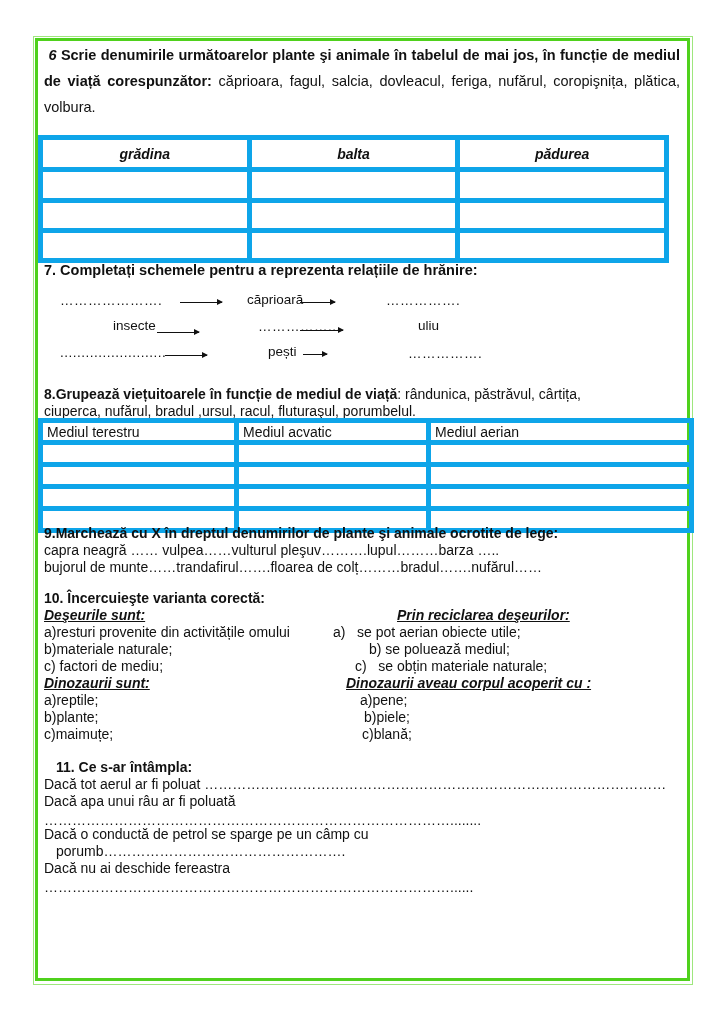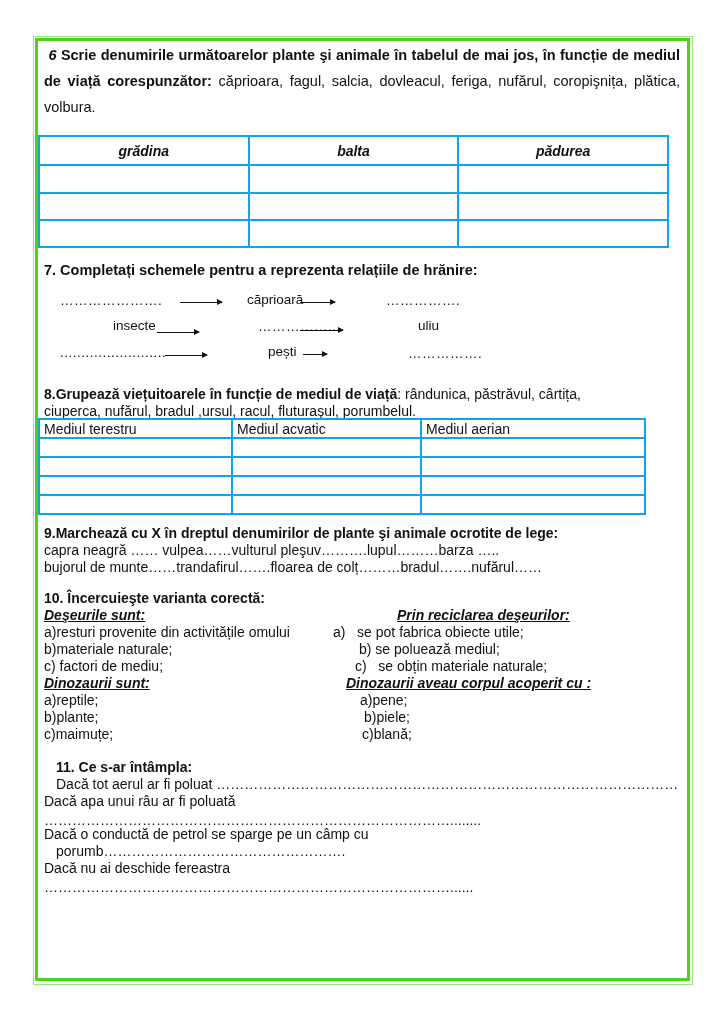--- a/index.html
+++ b/index.html
@@ -17,36 +17,36 @@
   }
   .abs { position: absolute; white-space: nowrap; }
   .b { font-weight: bold; }
   .bi { font-weight: bold; font-style: italic; }
   .u { text-decoration: underline; }
 
   
   .q6 { left: 44px; top: 42px; width: 636px; font-size: 14.5px; line-height: 26px; white-space: normal; text-align: justify; }
   .q6 .num { font-style: italic; font-weight: bold; }
   table { border-collapse: collapse; position: absolute; }
-  table td { border: 2px solid #0ea5e9; padding: 0; }
+  table td { border: 5px solid #0ea5e9; padding: 0; }
   .t6 { left: 38px; top: 135px; width: 631px; }
   .t6 td { height: 25px; width: 33.3%; }
   .t6 tr.h td { height: 27px; text-align: center; font-weight: bold; font-style: italic; font-size: 14px; }
   .t6 tr.r1 td { height: 26px; }
 
   
   .arrow { position: absolute; height: 1px; background: #111; }
   .arrow::after {
     content: ""; position: absolute; right: -1px; top: -3px;
     border-left: 6px solid #111; border-top: 3.5px solid transparent; border-bottom: 3.5px solid transparent;
   }
   .dots { letter-spacing: 0.5px; }
 
   
-  .t8 { left: 38px; top: 418px; width: 608px; font-size: 14px; }
+  .t8 { left: 38px; top: 418px; width: 656px; font-size: 14px; }
   .t8 td { height: 17px; padding-left: 4px; }
   .t8 td.c1 { width: 187px; }
   .t8 td.c2 { width: 183px; }
 
   .line { font-size: 14px; line-height: 16.5px; }
 </style>
 </head>
 <body>
 
 <div class="frame-outer"></div>
@@ -151,28 +151,28 @@
 <div class="abs line bi u" style="left:44px; top:607px;">Deşeurile sunt:</div>
 <div class="abs line" style="left:44px; top:624px;">a)resturi provenite din activitățile omului</div>
 <div class="abs line" style="left:44px; top:641px;">b)materiale naturale;</div>
 <div class="abs line" style="left:44px; top:658px;">c) factori de mediu;</div>
 <div class="abs line bi u" style="left:44px; top:675px;">Dinozaurii sunt: </div>
 <div class="abs line" style="left:44px; top:692px;">a)reptile;</div>
 <div class="abs line" style="left:44px; top:709px;">b)plante;</div>
 <div class="abs line" style="left:44px; top:726px;">c)maimuțe;</div>
 
 <div class="abs line bi u" style="left:397px; top:607px;">Prin reciclarea deşeurilor:</div>
-<div class="abs line" style="left:333px; top:624px; white-space:pre;">a)   se pot fabrica obiecte utile;</div>
-<div class="abs line" style="left:359px; top:641px;text-align:right;">b) se poluează mediul;</div>
+<div class="abs line" style="left:333px; top:624px; white-space:pre;">a)   se pot aerian obiecte utile;</div>
+<div class="abs line" style="left:369px; top:641px;text-align:right;">b) se poluează mediul;</div>
 <div class="abs line" style="left:355px; top:658px; white-space:pre;">c)   se obțin materiale naturale;</div>
 <div class="abs line bi u" style="left:346px; top:675px;">Dinozaurii aveau corpul acoperit cu :</div>
 <div class="abs line" style="left:360px; top:692px;">a)pene;</div>
 <div class="abs line" style="left:364px; top:709px;">b)piele;</div>
 <div class="abs line" style="left:362px; top:726px;">c)blană;</div>
 
 <div class="abs line b" style="left:56px; top:759px;">11. Ce s-ar întâmpla:</div>
-<div class="abs line" style="left:56px; top:776px;">Dacă tot aerul ar fi poluat ………………………………………………………………………………………</div>
+<div class="abs line" style="left:44px; top:776px;">Dacă tot aerul ar fi poluat ………………………………………………………………………………………</div>
 <div class="abs line" style="left:44px; top:793px;">Dacă apa unui râu ar fi poluată</div>
 <div class="abs line" style="left:44px; top:812px;">……………………………………………………………………………........</div>
 <div class="abs line" style="left:44px; top:826px;">Dacă o conductă de petrol se sparge pe un câmp cu</div>
 <div class="abs line" style="left:44px; top:843px;padding-left:12px;">porumb…………………………………………….</div>
 <div class="abs line" style="left:44px; top:860px;">Dacă nu ai deschide fereastra</div>
 <div class="abs line" style="left:44px; top:879px;">……………………………………………………………………………......</div>
 
 </body></html>

